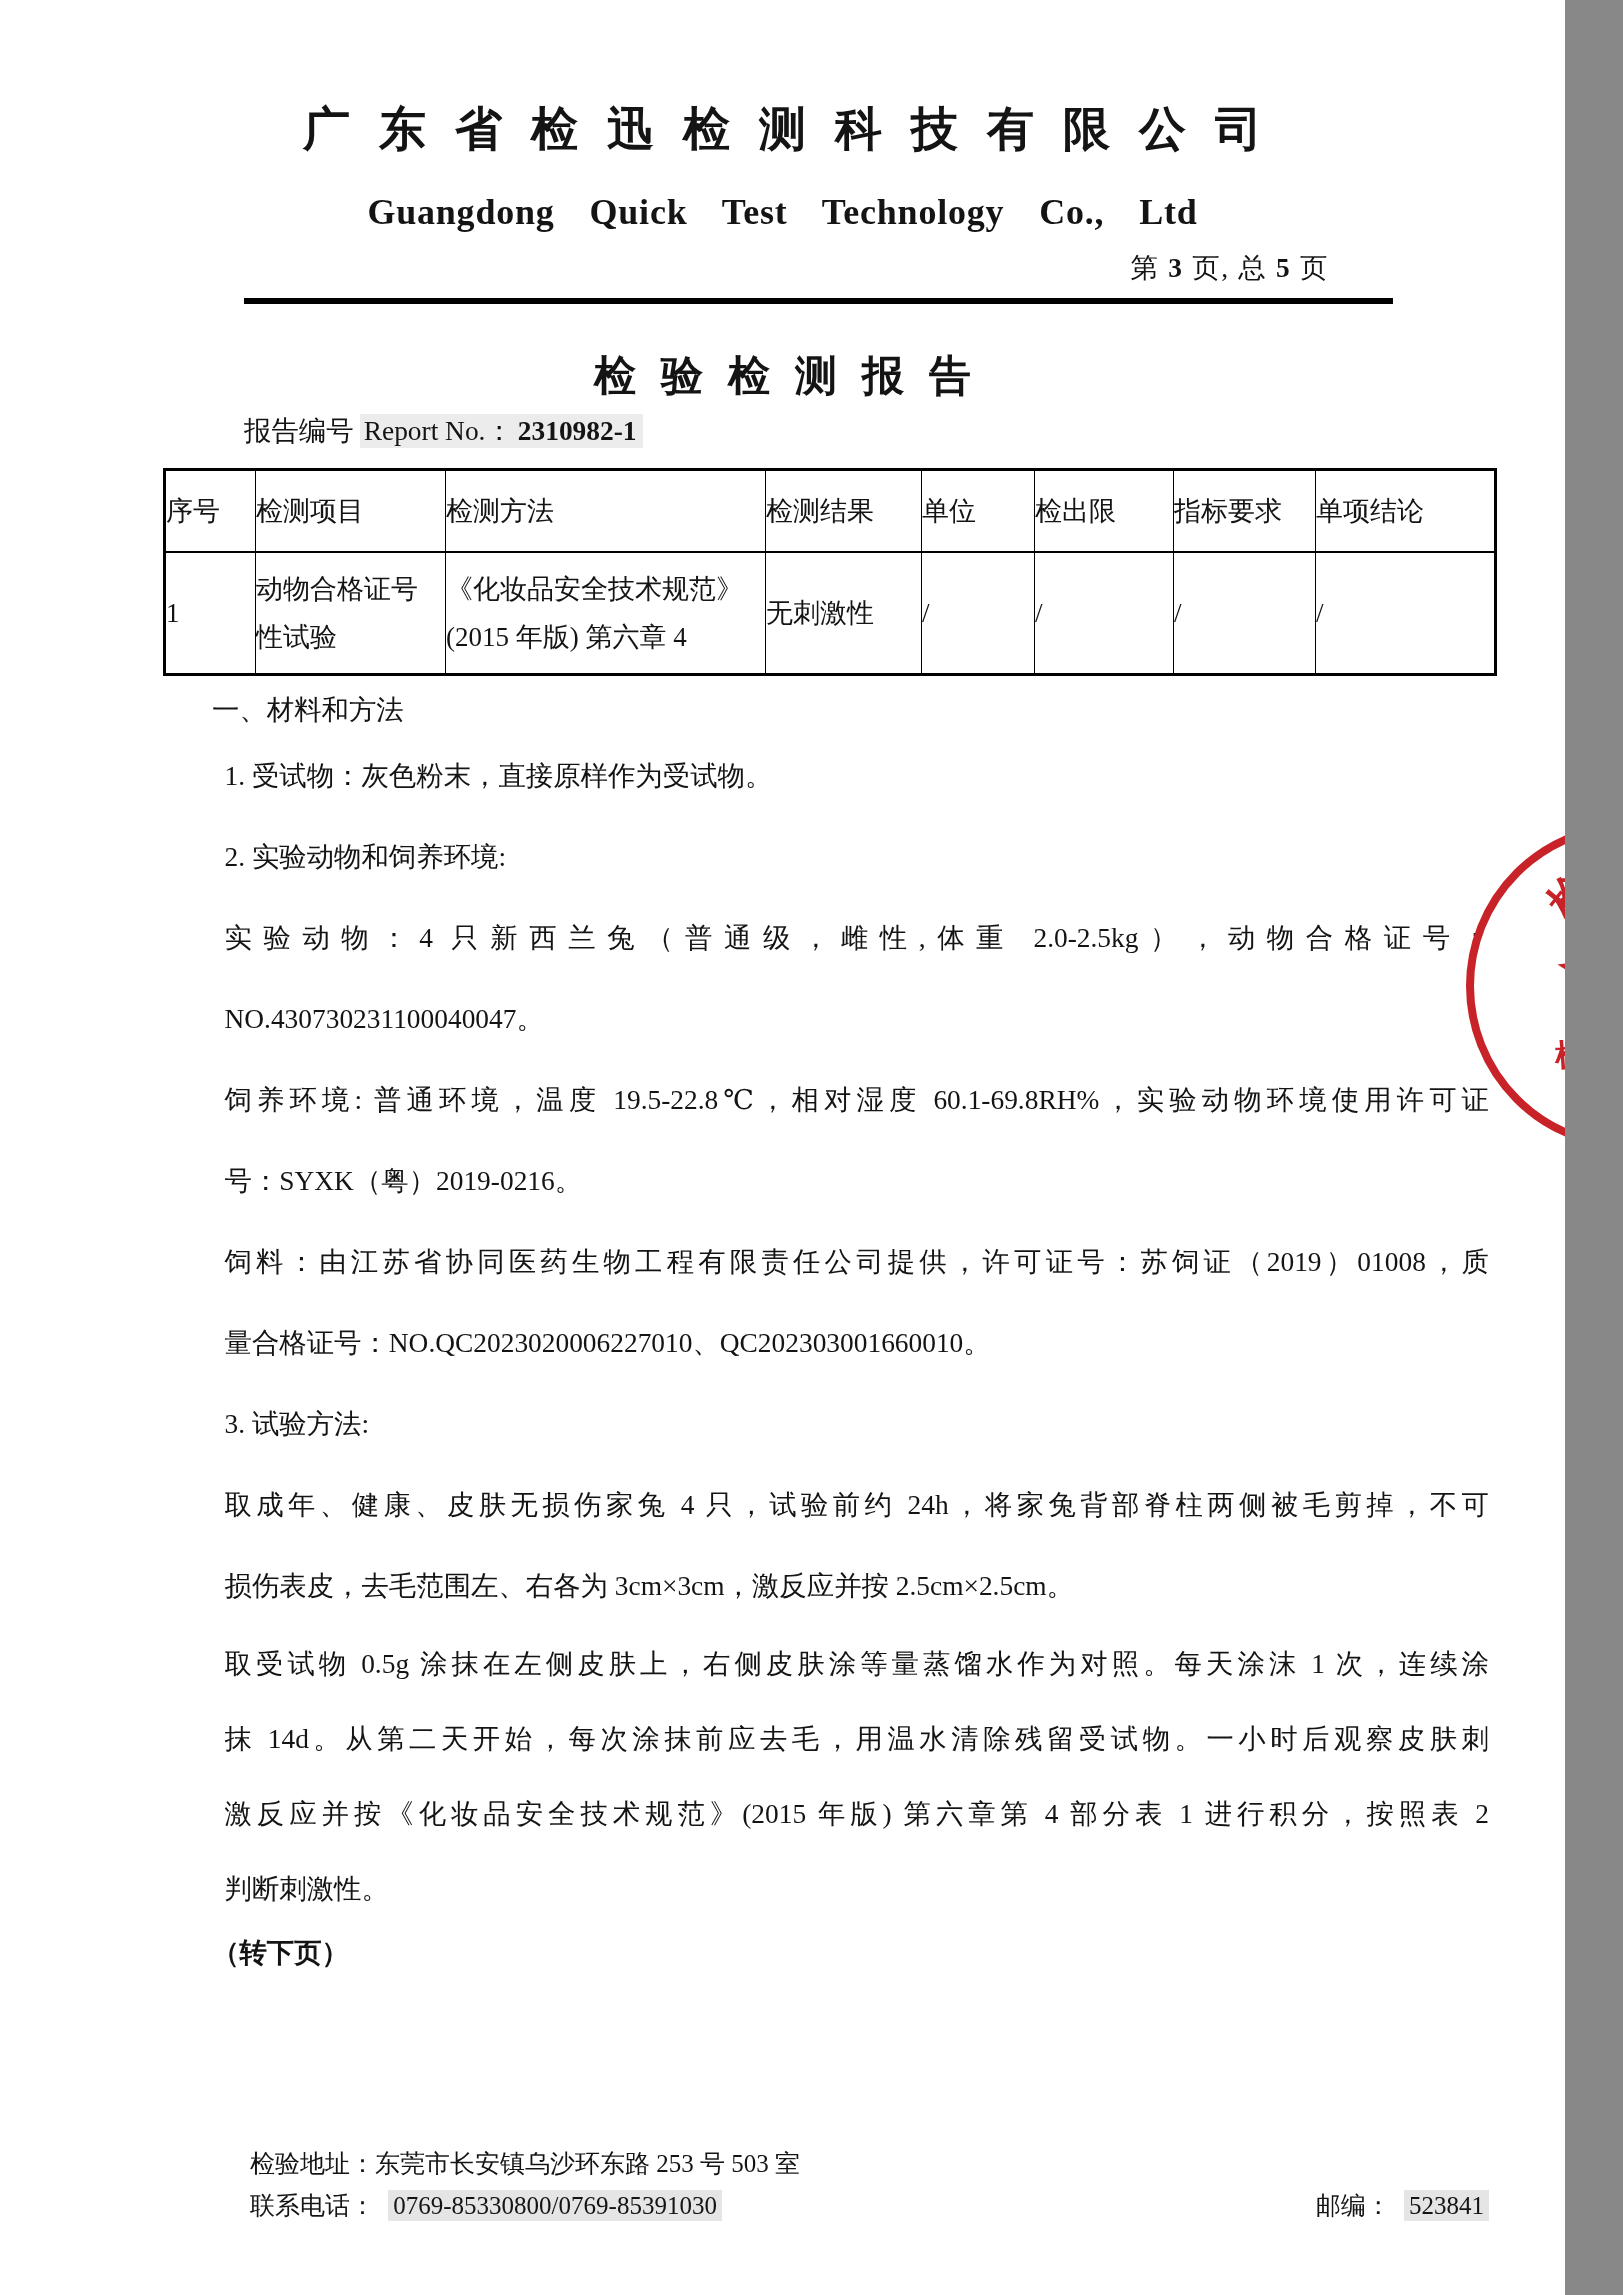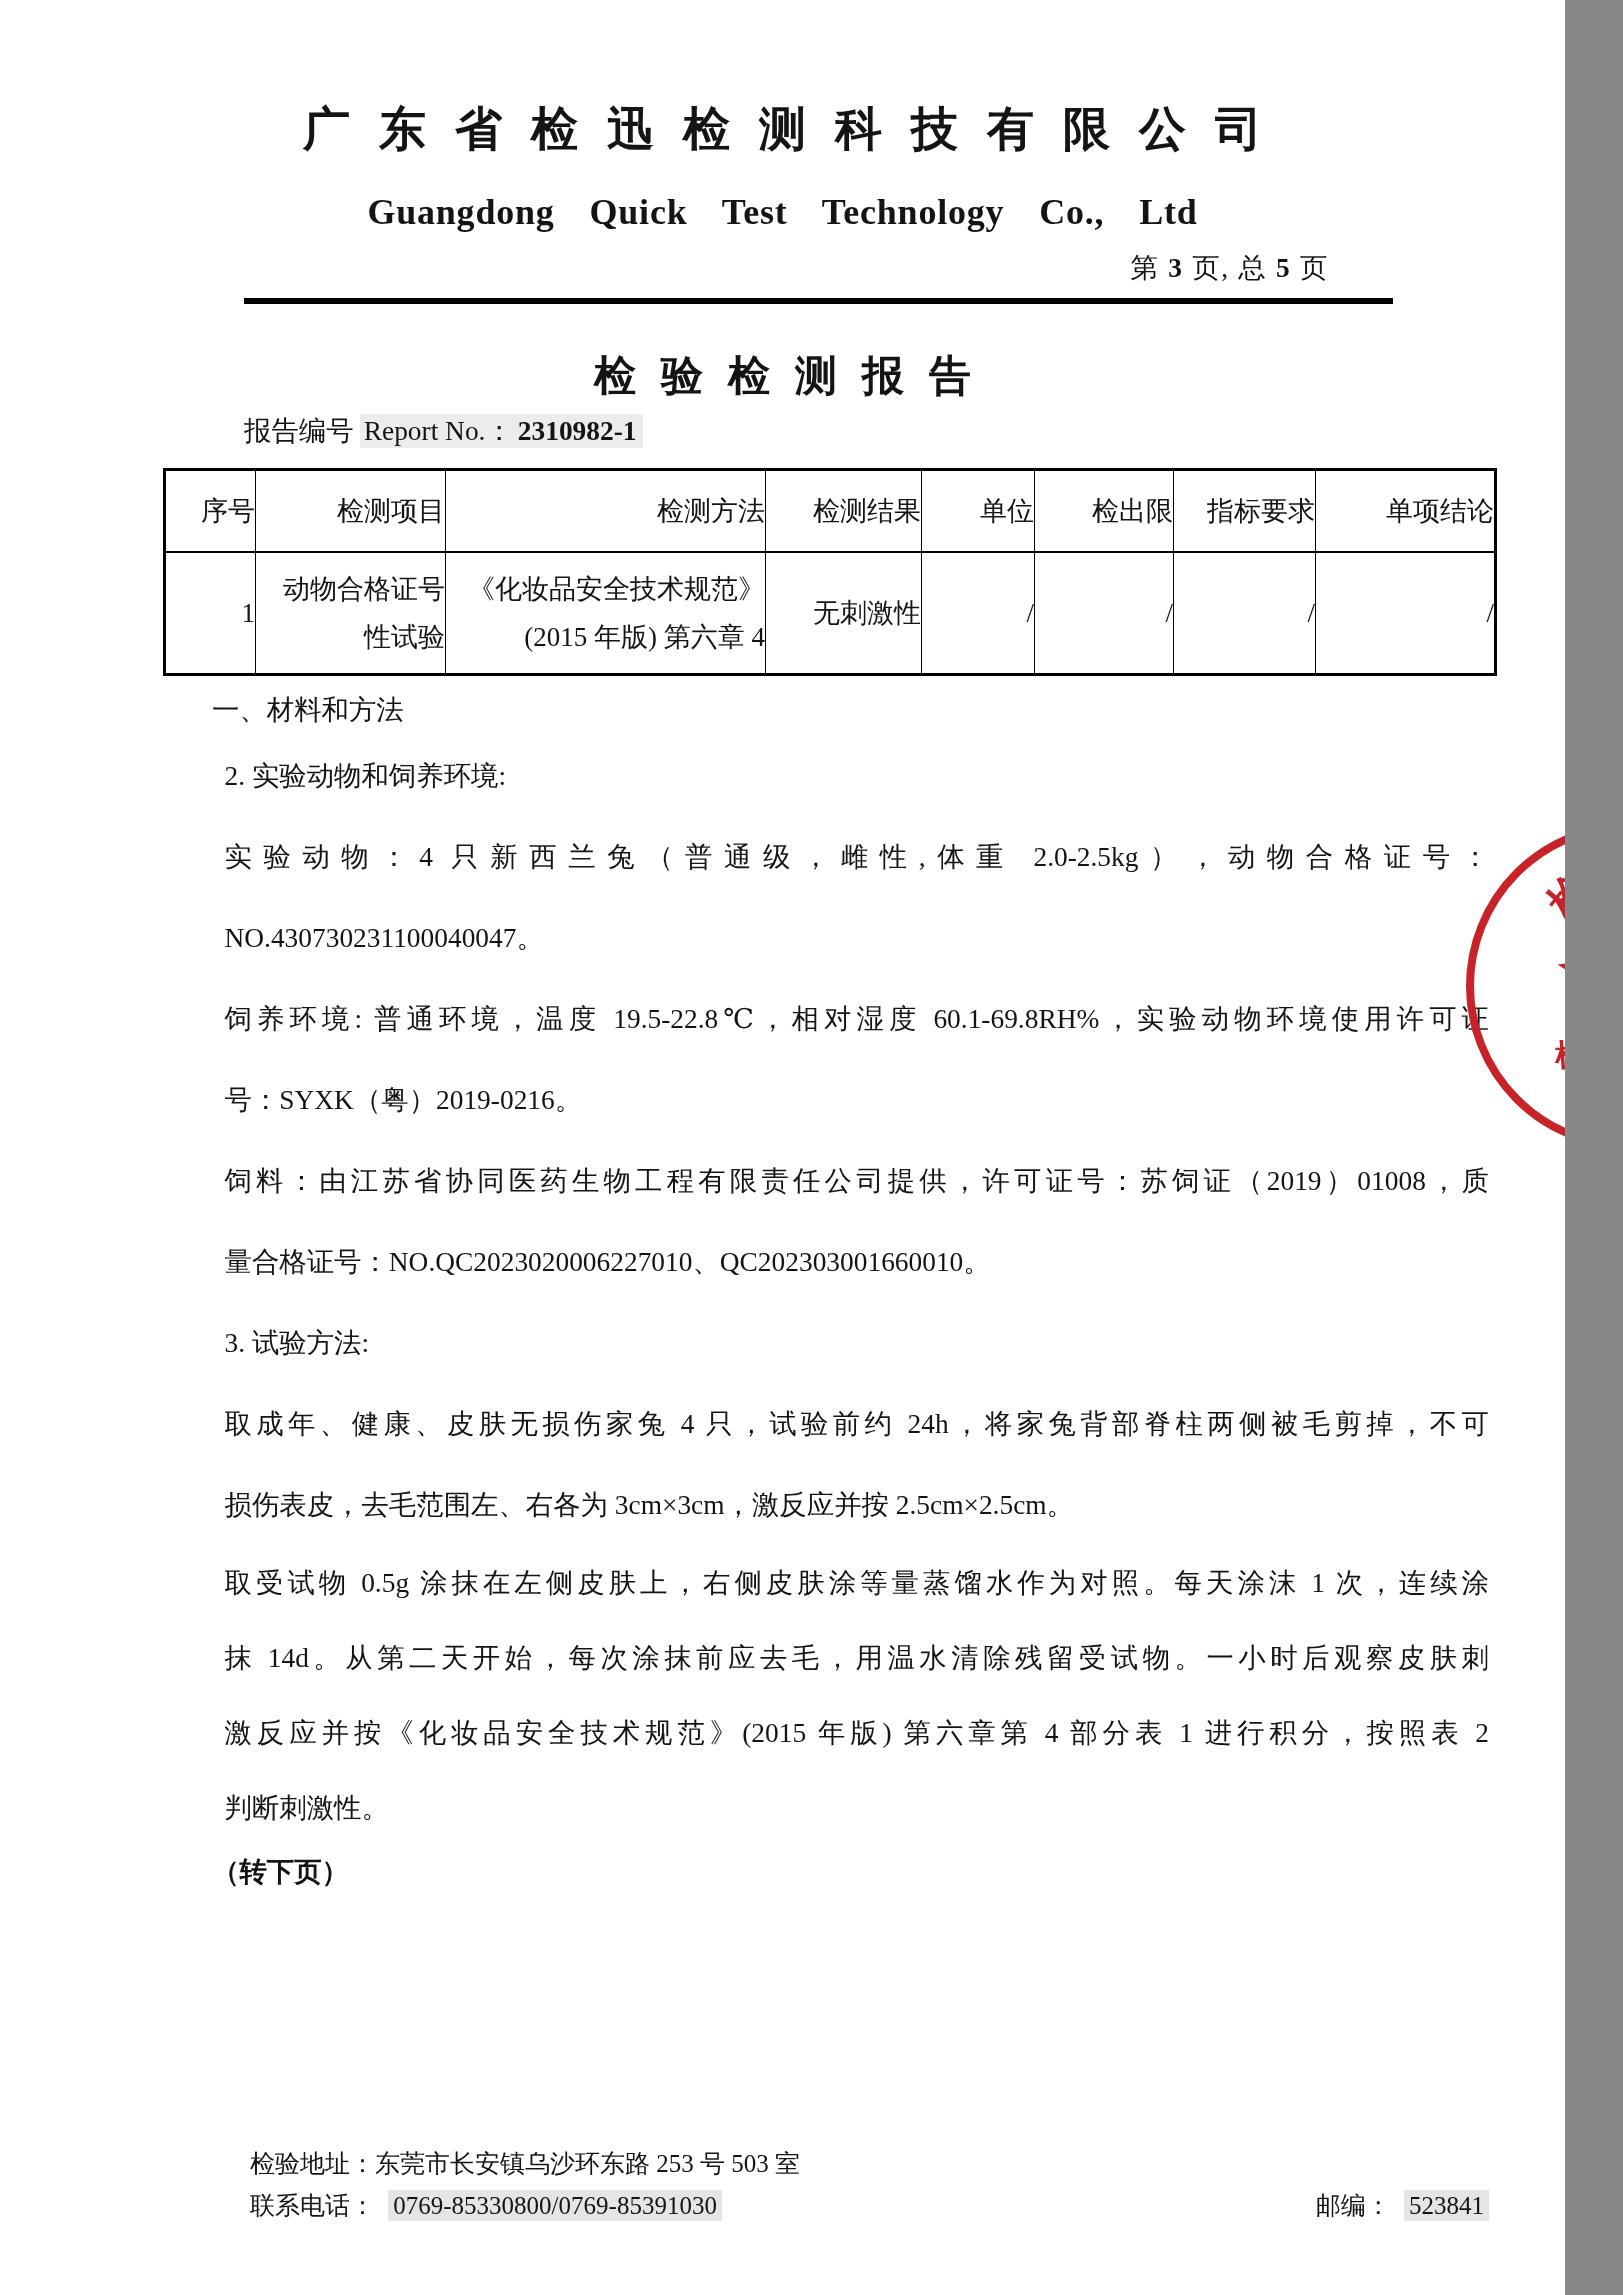--- a/index.html
+++ b/index.html
@@ -42,21 +42,21 @@
     position:absolute;top:413px;left:244px;
     font-size:27.4px;white-space:nowrap;
   }
   .report-line .en{background:#ececec;padding:1.7px 3.3px;}
   .report-line .no{background:#ececec;font-weight:bold;padding:1.7px 6.7px 1.7px 1.7px;}
   .hl{background:#e5e5e5;padding:1.7px 5px;}
   
   .results{
     position:absolute;top:468px;left:163px;
     border-collapse:collapse;table-layout:fixed;width:1332px;
-    font-size:27px;text-align:right;
+    font-size:27px;text-align:left;
   }
   .results th,.results td{
     border:1.7px solid #000;font-weight:normal;
     vertical-align:middle;padding:0;overflow:hidden;
   }
   .results{border:3.3px solid #000;}
   .results thead th{height:80px;border-bottom:2.5px solid #000;}
   .results tbody td{height:120px;}
   .two-line div{line-height:48px;}
   
@@ -156,20 +156,21 @@
         <td>/</td>
         <td>/</td>
         <td>/</td>
         <td>/</td>
       </tr>
     </tbody>
   </table>
 
   <div class="body-text">
     <div class="bl h">一、材料和方法</div>
+    <div class="bl">1. 受试物：灰色粉末，直接原样作为受试物。</div>
     <div class="bl">2. 实验动物和饲养环境:</div>
     <div class="bl j">实验动物：4 只新西兰兔（普通级，雌性,体重 2.0-2.5kg），动物合格证号：</div>
     <div class="bl">NO.430730231100040047。</div>
     <div class="bl j">饲养环境: 普通环境，温度 19.5-22.8℃，相对湿度 60.1-69.8RH%，实验动物环境使用许可证</div>
     <div class="bl">号：SYXK（粤）2019-0216。</div>
     <div class="bl j">饲料：由江苏省协同医药生物工程有限责任公司提供，许可证号：苏饲证（2019）01008，质</div>
     <div class="bl">量合格证号：NO.QC2023020006227010、QC202303001660010。</div>
     <div class="bl">3. 试验方法:</div>
     <div class="bl j">取成年、健康、皮肤无损伤家兔 4 只，试验前约 24h，将家兔背部脊柱两侧被毛剪掉，不可</div>
     <div class="bl">损伤表皮，去毛范围左、右各为 3cm×3cm，激反应并按 2.5cm×2.5cm。</div>

